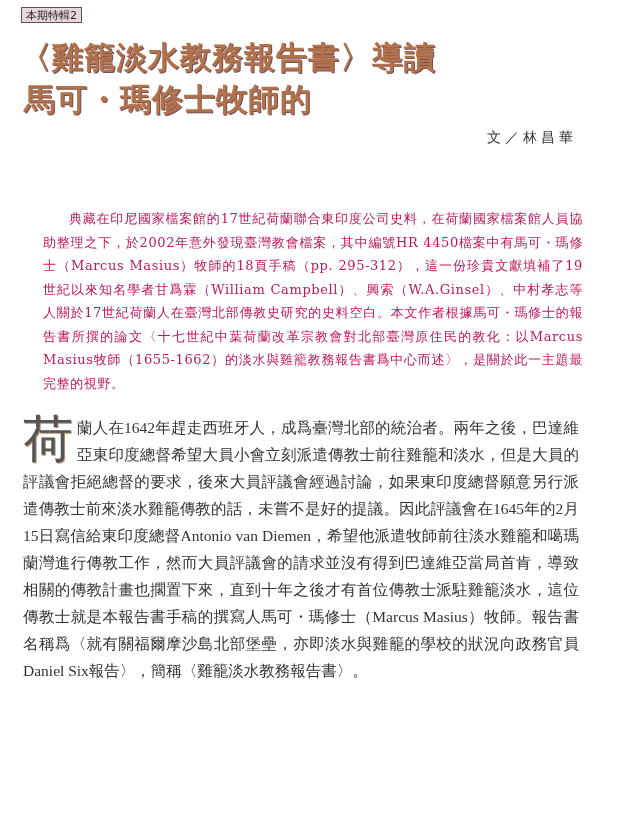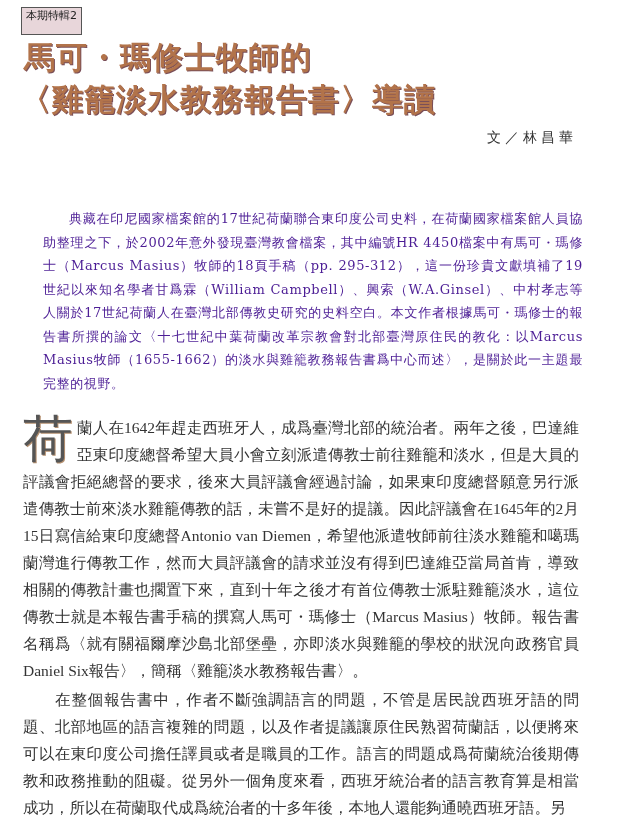--- a/index.html
+++ b/index.html
@@ -12,21 +12,21 @@
       height: 835px;
       position: relative;
       overflow: hidden;
       font-family: "DejaVu Serif", "Liberation Serif", serif;
       color: #2a2a2a;
     }
     .tag {
       position: absolute;
       left: 21px;
       top: 7px;
-      height: 28px;
+      height: 16px;
       padding: 0 4px;
       background: #e8d6da;
       border: 1px solid #555;
       font-family: "DejaVu Sans", "Liberation Sans", sans-serif;
       font-size: 11px;
       line-height: 16px;
       color: #222;
       box-sizing: border-box;
     }
     .title {
@@ -57,21 +57,21 @@
       letter-spacing: 4px;
       color: #333;
     }
     .abstract {
       position: absolute;
       left: 43px;
       top: 207px;
       width: 540px;
       font-size: 13px;
       line-height: 23.5px;
-      color: #4c1d95;
+      color: #be185d;
       text-align: justify;
       text-indent: 26px;
       margin: 0;
       letter-spacing: 0.6px;
     }
     .body-text {
       position: absolute;
       left: 23px;
       top: 414px;
       width: 556px;
@@ -97,26 +97,25 @@
       text-shadow: 1px 1px 0 #b59070;
       font-family: "DejaVu Serif", "Liberation Serif", serif;
     }
   </style>
 </head>
 <body>
 
 <div class="tag">本期特輯2</div>
 
 <h1 class="title">
+  <span class="line line2">〈雞籠淡水教務報告書〉導讀</span>
   <span class="line">馬可・瑪修士牧師的</span>
-  <span class="line line2">〈雞籠淡水教務報告書〉導讀</span>
 </h1>
 
 <div class="byline">文／林昌華</div>
 
 <p class="abstract">典藏在印尼國家檔案館的17世紀荷蘭聯合東印度公司史料，在荷蘭國家檔案館人員協助整理之下，於2002年意外發現臺灣教會檔案，其中編號HR 4450檔案中有馬可・瑪修士（Marcus Masius）牧師的18頁手稿（pp. 295-312），這一份珍貴文獻填補了19世紀以來知名學者甘爲霖（William Campbell）、興索（W.A.Ginsel）、中村孝志等人關於17世紀荷蘭人在臺灣北部傳教史研究的史料空白。本文作者根據馬可・瑪修士的報告書所撰的論文〈十七世紀中葉荷蘭改革宗教會對北部臺灣原住民的教化：以Marcus Masius牧師（1655-1662）的淡水與雞籠教務報告書爲中心而述〉，是關於此一主題最完整的視野。</p>
 
 <div class="body-text">
   <p>
     <span class="dropcap">荷</span><span>蘭人在1642年趕走西班牙人，成爲臺灣北部的統治者。兩年之後，巴達維亞東印度總督希望大員小會立刻派遣傳教士前往雞籠和淡水，但是大員的評議會拒絕總督的要求，後來大員評議會經過討論，如果東印度總督願意另行派遣傳教士前來淡水雞籠傳教的話，未嘗不是好的提議。因此評議會在1645年的2月15日寫信給東印度總督Antonio van Diemen，希望他派遣牧師前往淡水雞籠和噶瑪蘭灣進行傳教工作，然而大員評議會的請求並沒有得到巴達維亞當局首肯，導致相關的傳教計畫也擱置下來，直到十年之後才有首位傳教士派駐雞籠淡水，這位傳教士就是本報告書手稿的撰寫人馬可・瑪修士（Marcus Masius）牧師。報告書名稱爲〈就有關福爾摩沙島北部堡壘，亦即淡水與雞籠的學校的狀況向政務官員Daniel Six報告〉，簡稱〈雞籠淡水教務報告書〉。</span>
   </p>
-  <p class="indent">在整個報告書中，作者不斷強調語言的問題，不管是居民說西班牙語的問題、北部地區的語言複雜的問題，以及作者提議讓原住民熟習荷蘭話，以便將來可以在東印度公司擔任譯員或者是職員的工作。語言的問題成爲荷蘭統治後期傳教和政務推動的阻礙。從另外一個角度來看，西班牙統治者的語言教育算是相當成功，所以在荷蘭取代成爲統治者的十多年後，本地人還能夠通曉西班牙語。另</p>
 </div>
 
 </body></html>

